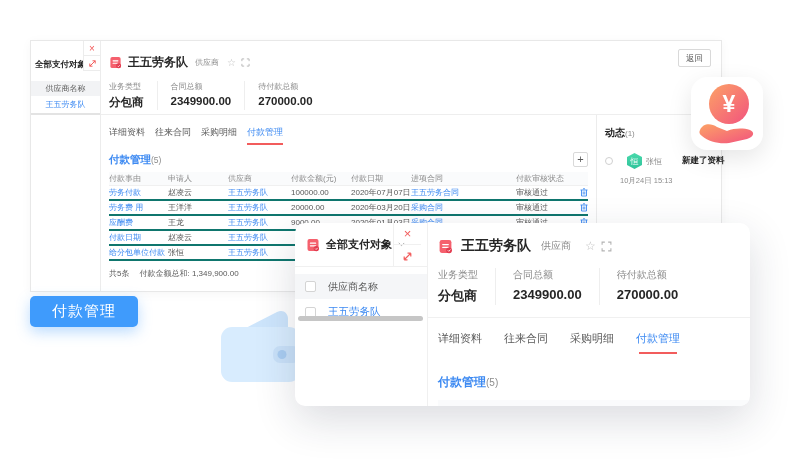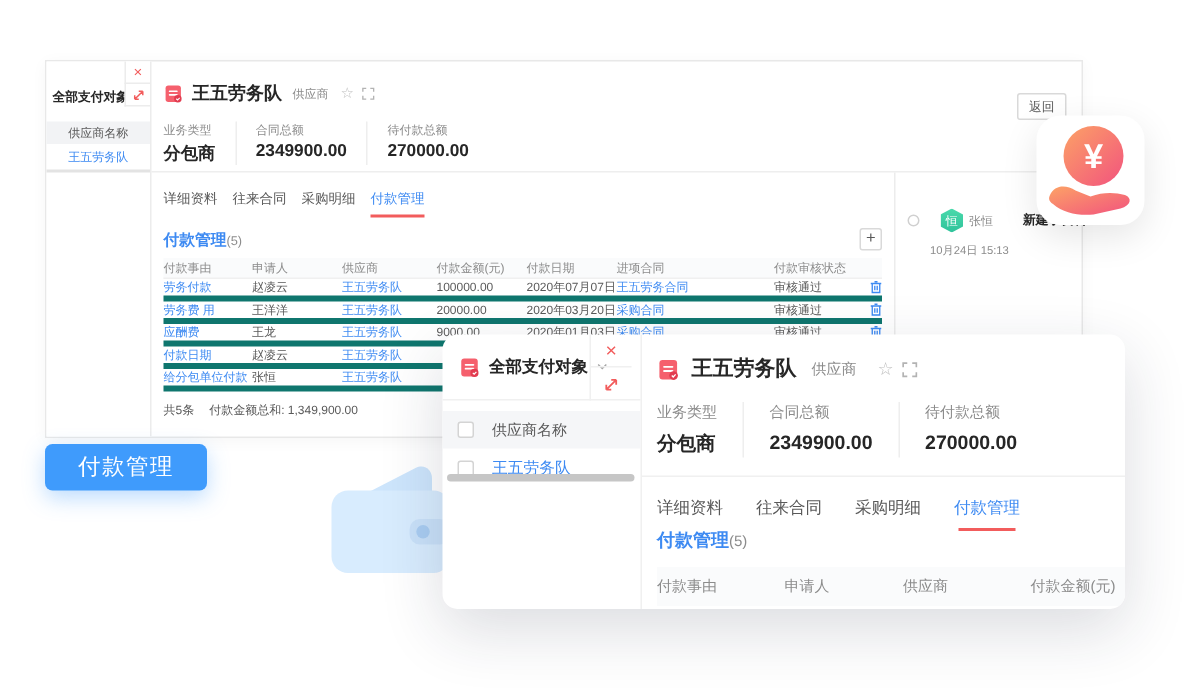--- a/index.html
+++ b/index.html
@@ -17,21 +17,21 @@
   .mw-left-row { position:absolute; left:0; top:56px; width:100%; height:15px; font-size:8px; color:#3d8af2; display:flex; align-items:center; justify-content:center; cursor:pointer; }
   .mw-left-divider { position:absolute; left:0; top:72px; width:100%; height:2px; background:#e3e3e3; }
 
   
   .mw-header { position:absolute; left:70px; top:0; right:0; height:74px; border-bottom:1px solid #eee; }
   .title-row { position:absolute; left:8px; top:13px; display:flex; align-items:center; }
   .mw-title { font-size:12px; font-weight:bold; color:#262626; margin-left:6px; }
   .mw-type { font-size:8px; color:#8c8c8c; margin-left:7px; }
   .icon-star { font-size:10px; color:#bfbfbf; margin-left:8px; cursor:pointer; }
   .icon-fs { margin-left:5px; cursor:pointer; display:inline-flex; }
-  .hdr-buttons { position:absolute; right:10px; top:21px; display:flex; gap:6px; }
+  .hdr-buttons { position:absolute; right:10px; top:8px; display:flex; gap:6px; }
   .red-group { display:flex; gap:2px; }
   .btn { font-size:8.5px; padding:3px 7px; border-radius:2px; cursor:pointer; line-height:1.2; }
   .btn-back { background:#fff; border:1px solid #d9d9d9; color:#595959; }
   .btn-red { background:#f0605c; border:none; color:#fff; }
   .stats-row { position:absolute; left:8px; top:40px; display:flex; }
   .stat { padding-right:13px; margin-right:13px; border-right:1px solid #eee; }
   .stat:last-child { border-right:none; }
   .stat-label { font-size:8px; color:#8c8c8c; }
   .stat-value { font-size:11.5px; font-weight:bold; color:#262626; margin-top:3px; }
 
@@ -39,21 +39,21 @@
   .mw-body { position:absolute; left:70px; top:74px; right:0; bottom:0; display:flex; }
   .mw-main { width:500px; border-right:1px solid #ececec; padding:0 8px; }
   .tabs { display:flex; gap:10px; margin-top:11px; font-size:9px; color:#595959; }
   .tab { padding-bottom:4px; cursor:pointer; }
   .tab.active { color:#3d8af2; border-bottom:2px solid #f25c5c; }
   .section-row { margin-top:7px; display:flex; align-items:center; }
   .section-title { font-size:10.5px; font-weight:bold; color:#3d8af2; }
   .section-count { font-size:8.5px; color:#8c8c8c; }
   .add-btn { margin-left:auto; width:15px; height:15px; border:1px solid #d9d9d9; border-radius:2px; background:#fff; color:#595959; font-size:11px; line-height:13px; text-align:center; cursor:pointer; }
   .ptable { margin-top:5px; font-size:8px; }
-  .trow { display:grid; grid-template-columns:59px 60px 63px 60px 60px 105px 64px 1fr; align-items:center; height:15px; border-bottom:4px solid #0f766e; color:#595959; }
+  .trow { display:grid; grid-template-columns:59px 60px 63px 60px 60px 105px 64px 1fr; align-items:center; height:15px; border-bottom:2px solid #0f766e; color:#595959; }
   .trow.head { background:#fafbfc; color:#8c8c8c; height:14px; border-bottom:1px solid #f0f0f0; }
   .cell-link { color:#3d8af2; cursor:pointer; overflow:hidden; white-space:nowrap; }
   .cell { overflow:hidden; white-space:nowrap; }
   .trash { display:inline-flex; cursor:pointer; }
   .tfooter { margin-top:7px; font-size:8px; color:#595959; display:flex; gap:10px; }
 
   
   .mw-activity { flex:1; padding:11px 8px; position:relative; }
   .act-title { font-size:10px; font-weight:bold; color:#262626; }
   .act-count { font-size:8px; color:#8c8c8c; font-weight:normal; }
@@ -91,21 +91,21 @@
   .ovr-stats { display:flex; margin-top:13px; }
   .ov-stat { padding-right:17px; margin-right:17px; border-right:1px solid #eee; }
   .ov-stat:last-child { border-right:none; }
   .ov-stat-label { font-size:10px; color:#8c8c8c; }
   .ov-stat-value { font-size:13px; font-weight:bold; color:#262626; margin-top:5px; }
   .ovr-divider { margin-top:12px; margin-left:-10px; height:1px; background:#f0f0f0; }
   .ovr-tabs { display:flex; gap:22px; margin-top:13px; font-size:11px; color:#595959; }
   .ovr-tab { cursor:pointer; position:relative; padding-bottom:5px; }
   .ovr-tab.active { color:#3d8af2; }
   .ovr-tab.active::after { content:""; position:absolute; left:3px; right:3px; bottom:-3px; height:2px; background:#f25c5c; }
-  .ovr-section { margin-top:0; }
+  .ovr-section { margin-top:21px; }
   .ovr-section-title { font-size:12px; font-weight:bold; color:#3d8af2; }
   .ovr-section-count { font-size:10px; color:#8c8c8c; }
   .ovr-thead { margin-top:9px; height:26px; background:#fafbfc; display:grid; grid-template-columns:85px 79px 85px 1fr; align-items:center; font-size:10px; color:#8c8c8c; }
 
   
   .yen-card { position:absolute; left:691px; top:77px; width:72px; height:73px; background:#fff; border-radius:16px; box-shadow:0 8px 24px rgba(0,0,0,.10); z-index:4; display:flex; align-items:center; justify-content:center; }
 </style>
 </head>
 <body>
 
@@ -260,20 +260,23 @@
           <span></span>
         </div>
       </div>
       <div class="tfooter">
         <span>共5条</span>
         <span>付款金额总和: 1,349,900.00</span>
       </div>
     </div>
 
     <div class="mw-activity">
+      <div class="act-title">
+        <span>动态</span><span class="act-count">(1)</span>
+      </div>
       <div class="act-item">
         <span class="ring"></span>
         <span class="hex">恒</span>
         <span class="act-user">张恒</span>
         <span class="act-text">新建了资料</span>
       </div>
       <div class="act-time">10月24日 15:13</div>
     </div>
   </div>
 </div>

